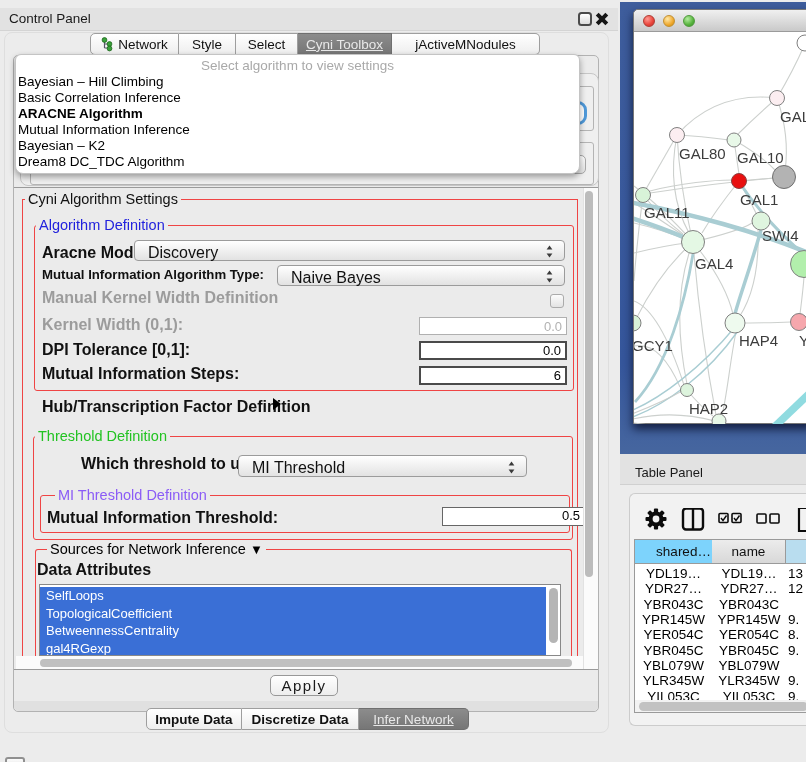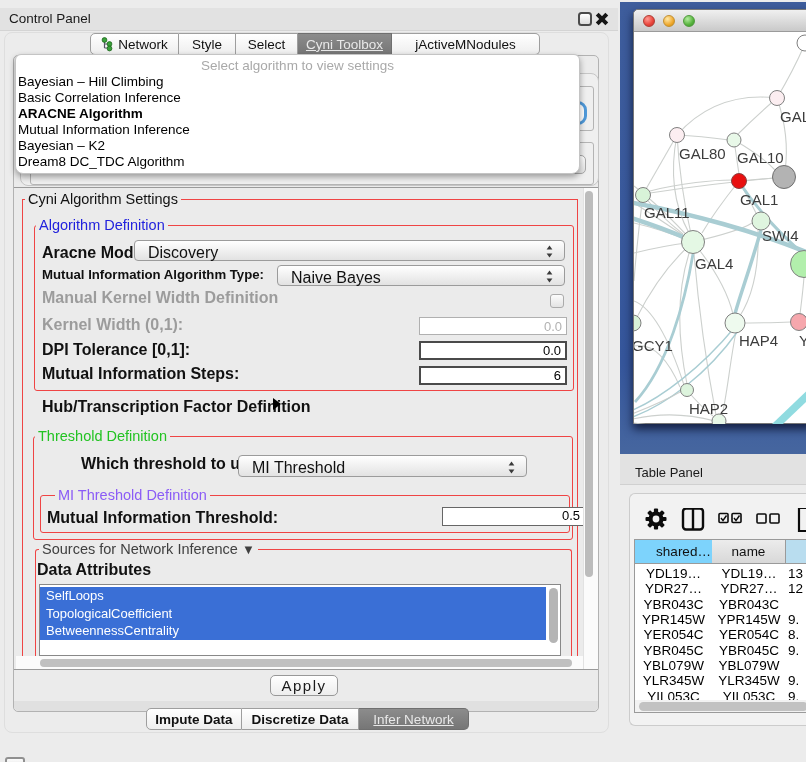--- a/index.html
+++ b/index.html
@@ -128,27 +128,28 @@
         <path d="M3.5 12.5 L6.4 8.4 H0.6 Z" fill="#3a3a3a"></path>
       </svg></span>
   </div>
 <div class="abs group" style="left:40px; top:495px; width:530px; height:38px;">
   <div class="gtitle" style="left:14px; color:#8b5cf6;">MI Threshold Definition</div>
 </div>
 <label class="b" style="left:47px; top:509px;">Mutual Information Threshold:</label>
 <div class="field" style="left:418px; top:507px; width:143px; height:19px; border:1.5px solid #666; line-height:16px;margin-left:24px;">0.5</div>
 
 <div class="abs group" style="left:35px; top:549px; width:537px; height:121px; border-radius:3px 3px 0 0; border-bottom:none;">
-  <div class="gtitle" style="left:3px; color:#404040;">Sources for Network Inference <span style="font-size:13px; vertical-align:0px;">▼</span></div>
+  <div class="gtitle" style="left:11px; color:#000000;">Sources for Network Inference <span style="font-size:13px; vertical-align:0px;">▼</span></div>
 </div>
 <label class="b" style="left:37px; top:561px;">Data Attributes</label>
 <div class="abs" id="attrlist">
   <div class="lrow">SelfLoops</div>
   <div class="lrow">TopologicalCoefficient</div>
   <div class="lrow">BetweennessCentrality</div>
+  <div class="lrow">gal4RGexp</div>
 </div>
 <div class="abs" style="left:549px; top:588px; width:9px; height:55px; background:#b5b5b5; border-radius:4.5px;"></div>
 <div class="abs" style="left:16px; top:656px; width:567px; height:13px; background:#fbfbfb;"></div>
 <div class="abs" style="left:40px; top:659px; width:532px; height:8px; background:#c0c0c0; border-radius:4px;"></div>
 <div class="abs" style="left:14px; top:701px; width:584px; height:10px; background:#e0e0e0; border-radius:0 0 5px 5px;"></div>
 <div class="abs" style="left:4px; top:32px; width:605px; height:701px; border:1px solid #dedede; border-radius:8px;"></div>
 
 <div class="abs" style="left:20px; top:73px; width:579px; height:113px; border:1px solid #c6c6c6; border-radius:8px; background:#efefef;"></div>
 <div class="abs" style="left:30px; top:86px; width:564px; height:45px; border:1px solid #b4b4b4; border-radius:3px;"></div>
 <div class="abs" style="left:180px; top:101px; width:407px; height:24px; border:3px solid #4f99d9; border-radius:9px; background:#fff;"></div>

